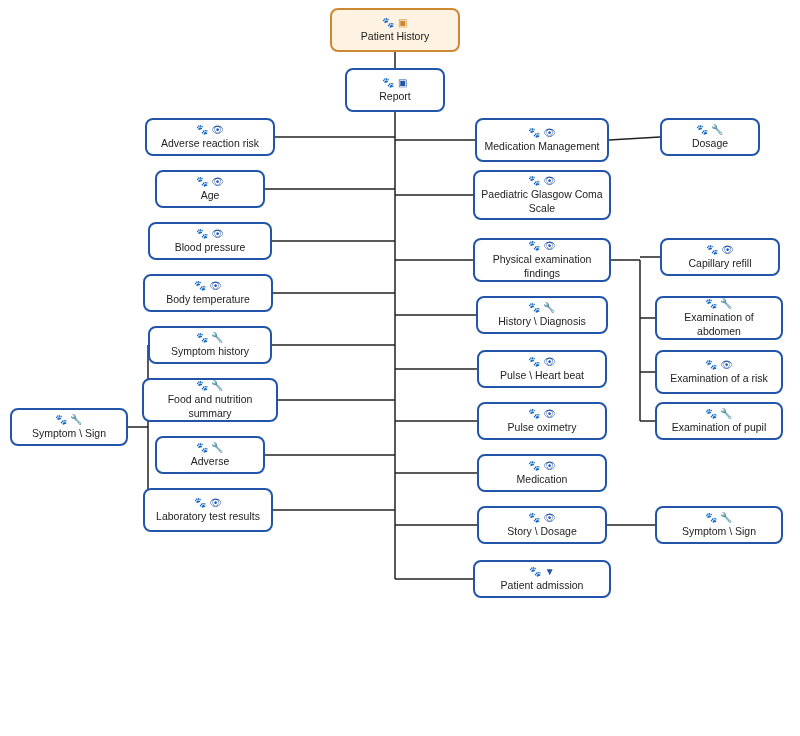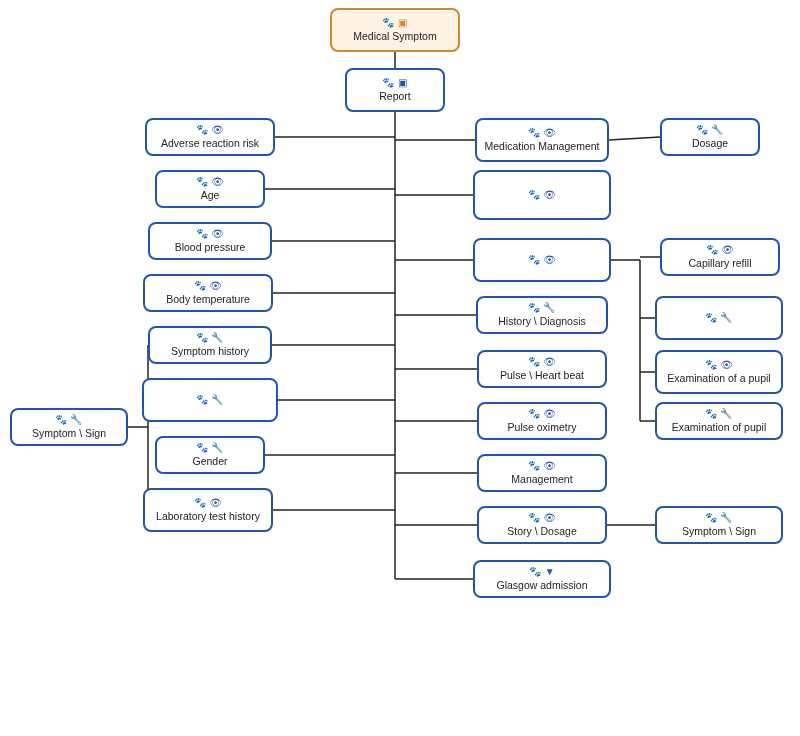--- a/index.html
+++ b/index.html
@@ -114,21 +114,21 @@
     <line x1="640" y1="421" x2="655" y2="421" stroke="#222" stroke-width="1.5"></line>
 
     <line x1="607" y1="525" x2="655" y2="525" stroke="#222" stroke-width="1.5"></line>
   </svg>
 
   <div class="node root" style="left:330px; top:8px; width:130px; height:44px;">
     <div class="icons">
       <span style="color:#cc8833;">🐾</span>
       <span style="color:#cc8833;">▣</span>
     </div>
-    <div class="node-label">Medical Symptom</div>
+    <div class="node-label">Patient History</div>
   </div>
 
   <div class="node" style="left:345px; top:68px; width:100px; height:44px;">
     <div class="icons">
       <span style="color:#cc8833;">🐾</span>
       <span style="color:#2255aa;">▣</span>
     </div>
     <div class="node-label">Report</div>
   </div>
 
@@ -170,36 +170,37 @@
       <span style="color:#2255aa;">🔧</span>
     </div>
     <div class="node-label">Symptom history</div>
   </div>
 
   <div class="node" style="left:142px; top:378px; width:136px; height:44px;">
     <div class="icons">
       <span style="color:#cc8833;">🐾</span>
       <span style="color:#2255aa;">🔧</span>
     </div>
+    <div class="node-label">Food and nutrition summary</div>
   </div>
 
   <div class="node" style="left:155px; top:436px; width:110px; height:38px;">
     <div class="icons">
       <span style="color:#cc8833;">🐾</span>
       <span style="color:#2255aa;">🔧</span>
     </div>
-    <div class="node-label">Gender</div>
+    <div class="node-label">Adverse</div>
   </div>
 
   <div class="node" style="left:143px; top:488px; width:130px; height:44px;">
     <div class="icons">
       <span style="color:#cc8833;">🐾</span>
       <span style="color:#2255aa;">👁</span>
     </div>
-    <div class="node-label">Laboratory test history</div>
+    <div class="node-label">Laboratory test results</div>
   </div>
 
   <div class="node" style="left:10px; top:408px; width:118px; height:38px;">
     <div class="icons">
       <span style="color:#cc8833;">🐾</span>
       <span style="color:#2255aa;">🔧</span>
     </div>
     <div class="node-label">Symptom \ Sign</div>
   </div>
 
@@ -217,27 +218,29 @@
       <span style="color:#2255aa;">🔧</span>
     </div>
     <div class="node-label">Dosage</div>
   </div>
 
   <div class="node" style="left:473px; top:170px; width:138px; height:50px;">
     <div class="icons">
       <span style="color:#cc8833;">🐾</span>
       <span style="color:#2255aa;">👁</span>
     </div>
+    <div class="node-label">Paediatric Glasgow Coma Scale</div>
   </div>
 
   <div class="node" style="left:473px; top:238px; width:138px; height:44px;">
     <div class="icons">
       <span style="color:#cc8833;">🐾</span>
       <span style="color:#2255aa;">👁</span>
     </div>
+    <div class="node-label">Physical examination findings</div>
   </div>
 
   <div class="node" style="left:660px; top:238px; width:120px; height:38px;">
     <div class="icons">
       <span style="color:#cc8833;">🐾</span>
       <span style="color:#2255aa;">👁</span>
     </div>
     <div class="node-label">Capillary refill</div>
   </div>
 
@@ -247,36 +250,37 @@
       <span style="color:#2255aa;">🔧</span>
     </div>
     <div class="node-label">History \ Diagnosis</div>
   </div>
 
   <div class="node" style="left:655px; top:296px; width:128px; height:44px;">
     <div class="icons">
       <span style="color:#cc8833;">🐾</span>
       <span style="color:#2255aa;">🔧</span>
     </div>
+    <div class="node-label">Examination of abdomen</div>
   </div>
 
   <div class="node" style="left:477px; top:350px; width:130px; height:38px;">
     <div class="icons">
       <span style="color:#cc8833;">🐾</span>
       <span style="color:#2255aa;">👁</span>
     </div>
     <div class="node-label">Pulse \ Heart beat</div>
   </div>
 
   <div class="node" style="left:655px; top:350px; width:128px; height:44px;">
     <div class="icons">
       <span style="color:#cc8833;">🐾</span>
       <span style="color:#2255aa;">👁</span>
     </div>
-    <div class="node-label">Examination of a pupil</div>
+    <div class="node-label">Examination of a risk</div>
   </div>
 
   <div class="node" style="left:477px; top:402px; width:130px; height:38px;">
     <div class="icons">
       <span style="color:#cc8833;">🐾</span>
       <span style="color:#2255aa;">👁</span>
     </div>
     <div class="node-label">Pulse oximetry</div>
   </div>
 
@@ -286,21 +290,21 @@
       <span style="color:#2255aa;">🔧</span>
     </div>
     <div class="node-label">Examination of pupil</div>
   </div>
 
   <div class="node" style="left:477px; top:454px; width:130px; height:38px;">
     <div class="icons">
       <span style="color:#cc8833;">🐾</span>
       <span style="color:#2255aa;">👁</span>
     </div>
-    <div class="node-label">Management</div>
+    <div class="node-label">Medication</div>
   </div>
 
   <div class="node" style="left:477px; top:506px; width:130px; height:38px;">
     <div class="icons">
       <span style="color:#cc8833;">🐾</span>
       <span style="color:#2255aa;">👁</span>
     </div>
     <div class="node-label">Story \ Dosage</div>
   </div>
 
@@ -310,16 +314,16 @@
       <span style="color:#2255aa;">🔧</span>
     </div>
     <div class="node-label">Symptom \ Sign</div>
   </div>
 
   <div class="node" style="left:473px; top:560px; width:138px; height:38px;">
     <div class="icons">
       <span style="color:#cc8833;">🐾</span>
       <span style="color:#2255aa;">▼</span>
     </div>
-    <div class="node-label">Glasgow admission</div>
+    <div class="node-label">Patient admission</div>
   </div>
 
 </div>
 
 </body></html>

